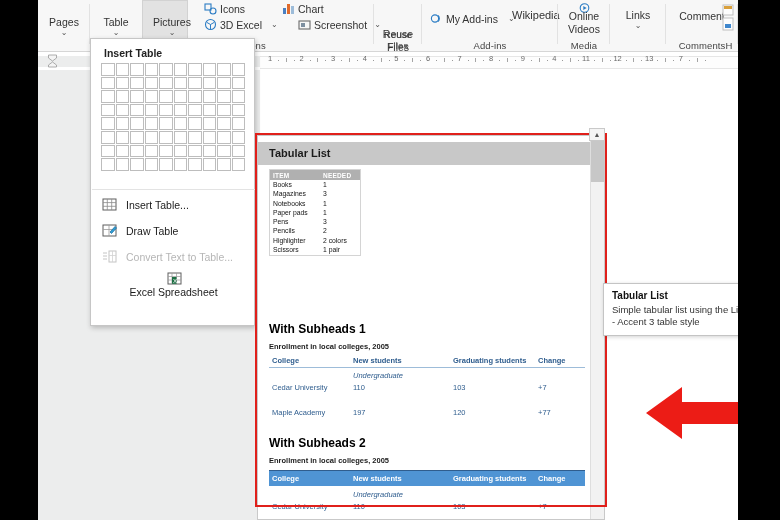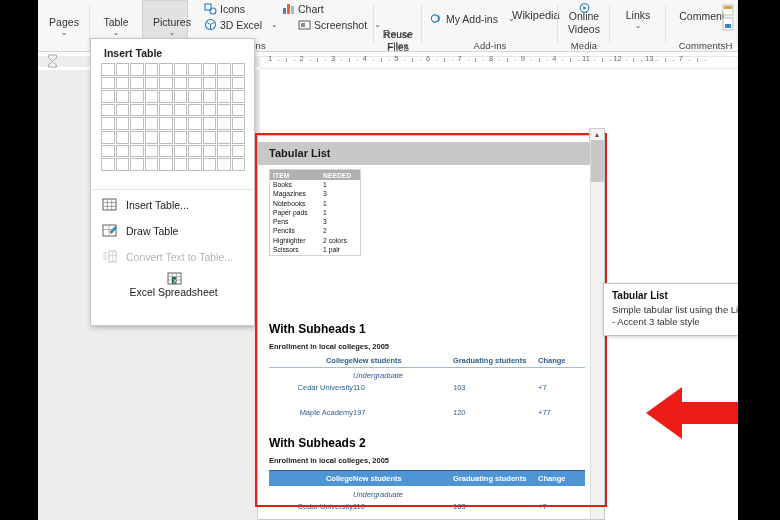--- a/index.html
+++ b/index.html
@@ -114,21 +114,21 @@
   .tl-c1{width:50px;flex:0 0 50px;}
   .tl-c2{flex:1;}
 
   
   .sh-tbl{position:absolute;left:11px;width:316px;}
   .sh-hdr{display:flex;font-size:7.5px;font-weight:bold;color:#2f5d8e;
           border-bottom:1.4px solid #9dbcd9;padding-bottom:2px;}
   .sh-hdr.filled{background:#4f94d4;color:#ffffff;border-bottom:none;padding:3px 0 3px 0;}
   .sh-sub{font-size:7.5px;font-style:italic;color:#2f5d8e;}
   .sh-row{display:flex;font-size:7.5px;color:#2f5d8e;}
-  .c-a{width:84px;flex:0 0 84px;padding-left:3px;box-sizing:border-box;text-align:right;}
+  .c-a{width:84px;flex:0 0 84px;padding-left:3px;box-sizing:border-box;}
   .c-b{width:100px;flex:0 0 100px;}
   .c-c{width:85px;flex:0 0 85px;}
   .c-d{flex:1;}
   .sh-rule-d{height:1.4px;background:#2f5d8e;}
 
   
   .tooltip{
     position:absolute;left:565px;top:283px;width:175px;min-height:46px;
     background:#ffffff;border:1px solid #c4c4c4;box-shadow:1px 1px 4px rgba(0,0,0,.18);
     padding:6px 8px 7px 8px;box-sizing:border-box;

